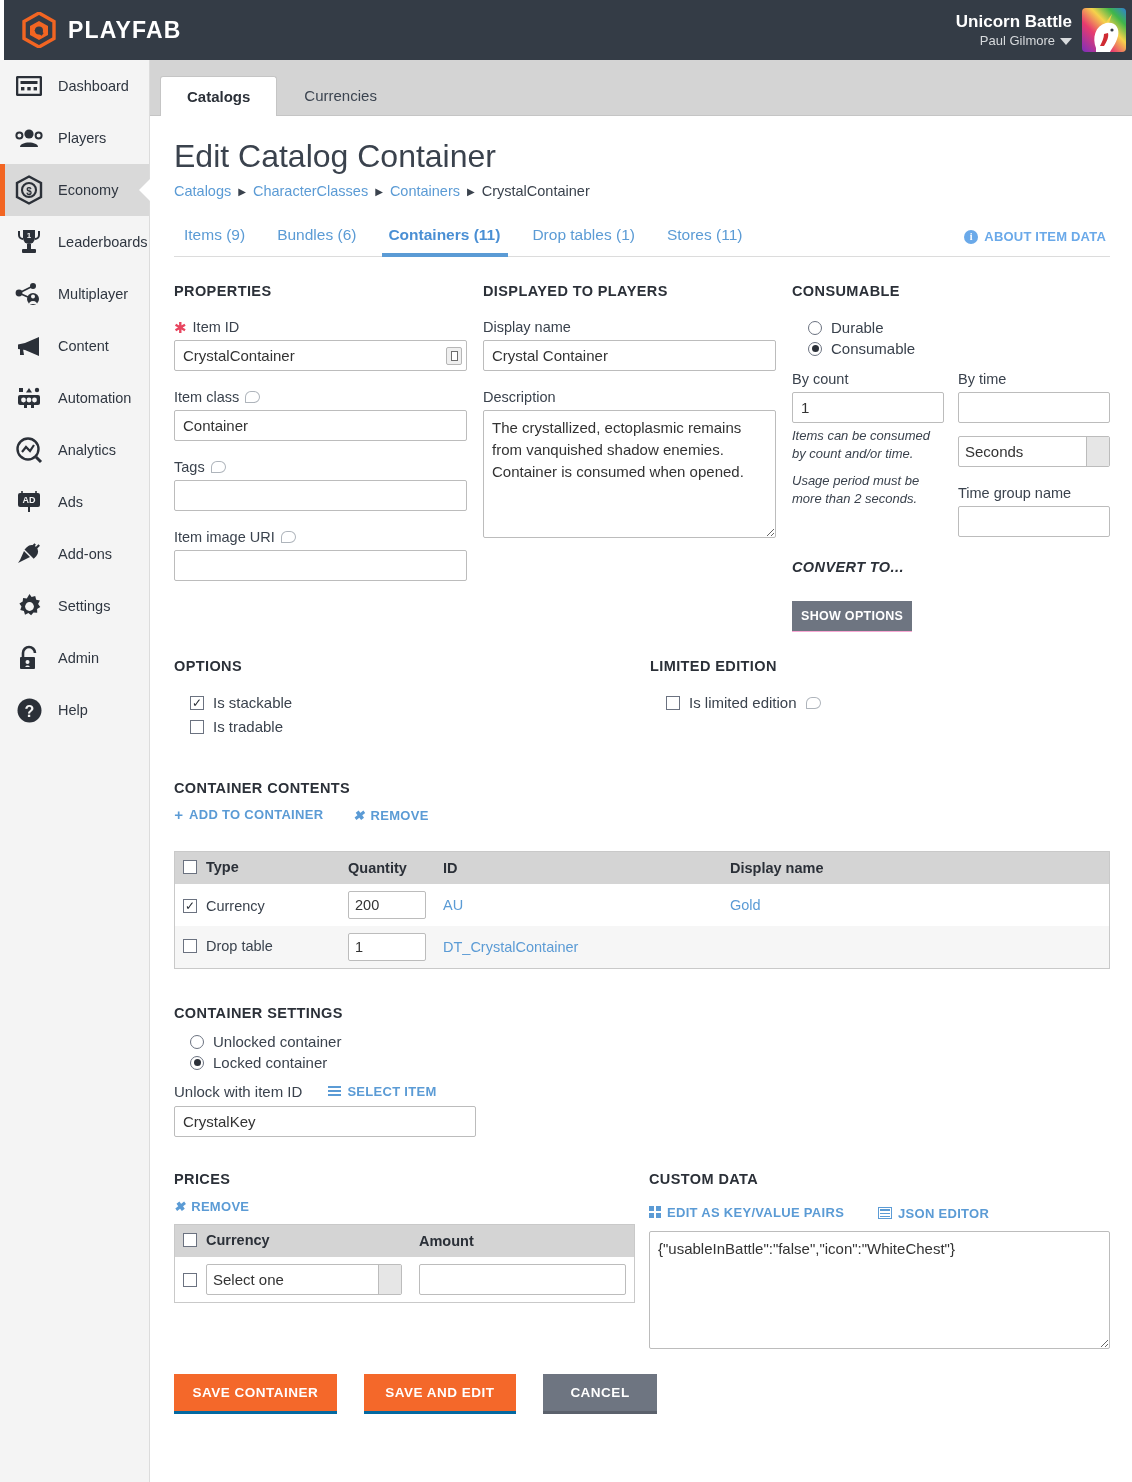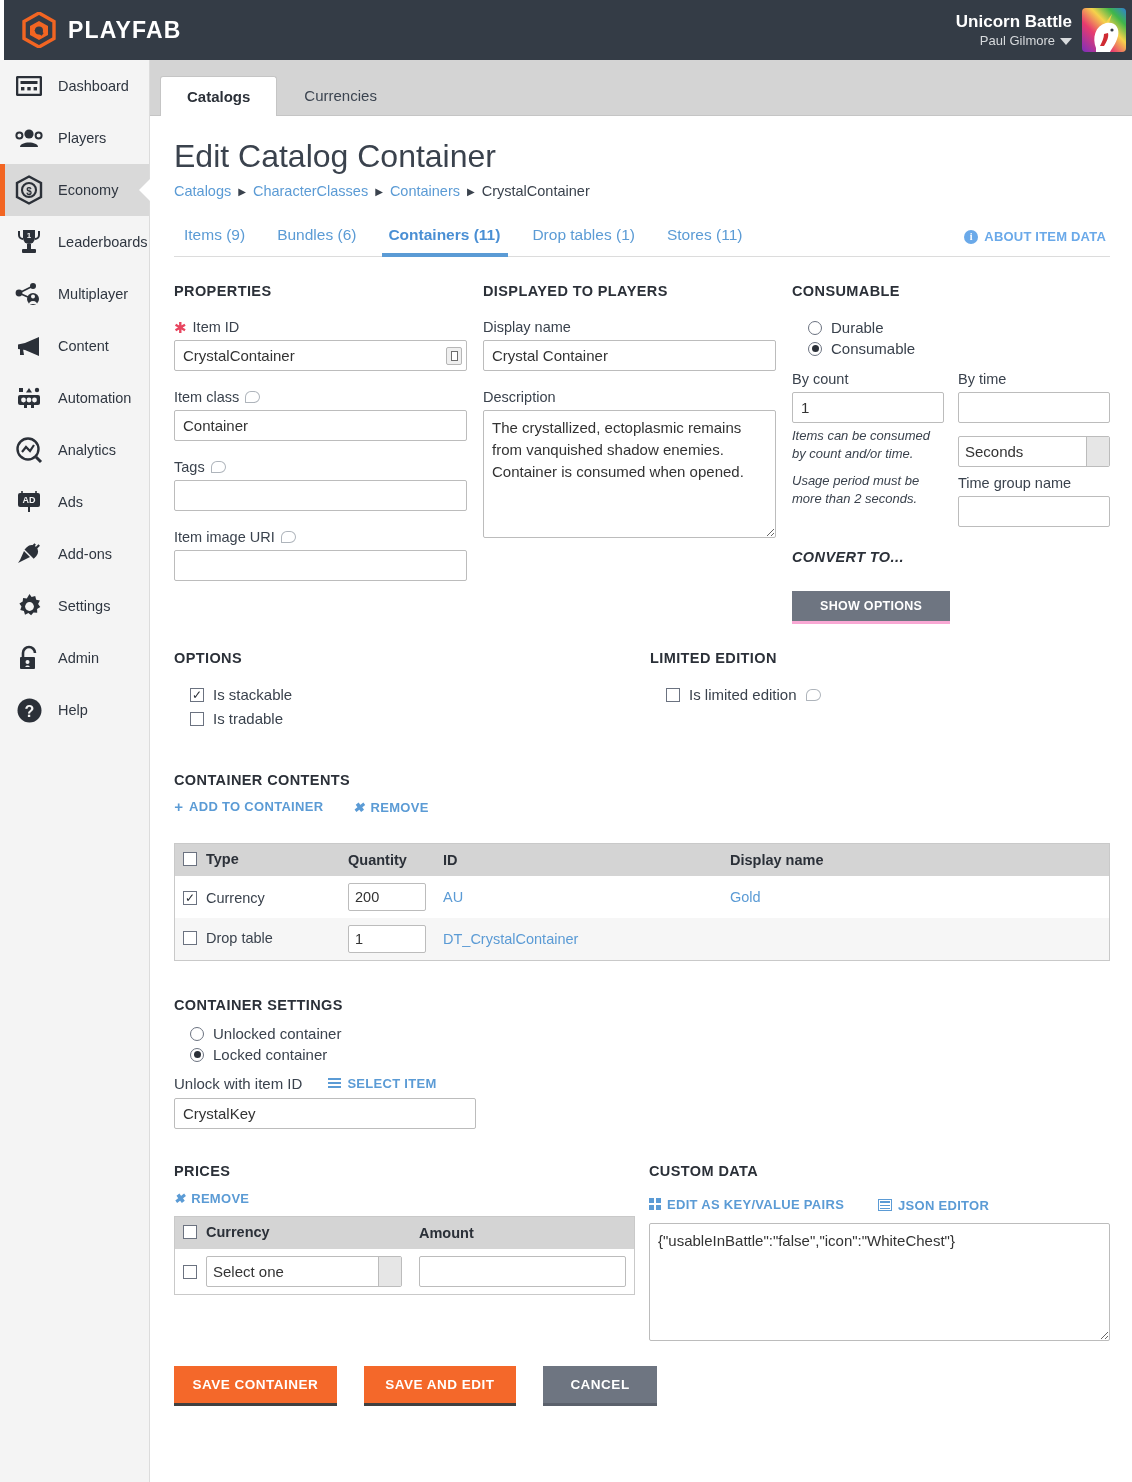--- a/index.html
+++ b/index.html
@@ -157,26 +157,26 @@
   .selwrap:after {
     content:""; position:absolute; right:1px; top:1px; bottom:1px; width:22px;
     background:#e6e6e6; border-left:1px solid #bcbcbc; pointer-events:none;
   }
   .selwrap .chev {
     position:absolute; right:8px; top:50%; transform:translateY(-60%) rotate(45deg);
     width:7px;height:7px;border-right:1.6px solid #6a6a6a;border-bottom:1.6px solid #6a6a6a;
     pointer-events:none;
   }
   .btn-gray {
-    background:#6e7581; color:#fff; border:none; border-bottom:3px solid #f9a8d4;
+    background:#6e7581; color:#fff; border:none; border-bottom:1px solid #f9a8d4;
     font-size:12.5px; font-weight:bold; letter-spacing:.3px;
-    padding:8px 28px; cursor:pointer; font-family:"Liberation Sans", sans-serif;
+    padding:8px 9px; cursor:pointer; font-family:"Liberation Sans", sans-serif;
   }
   .btn-orange {
-    background:#f4682a; color:#fff; border:none; border-bottom:3px solid #404040;
+    background:#f4682a; color:#fff; border:none; border-bottom:3px solid #0369a1;
     font-size:13.5px; font-weight:bold; letter-spacing:.5px;
     padding:11px 16px; cursor:pointer; font-family:"Liberation Sans", sans-serif;
   }
   .btn-slate {
     background:#6e7581; color:#fff; border:none; border-bottom:3px solid #5b616c;
     font-size:13.5px; font-weight:bold; letter-spacing:.5px;
     padding:11px 16px; cursor:pointer; font-family:"Liberation Sans", sans-serif;
   }
   
   .actlink {
@@ -522,21 +522,21 @@
         </div>
         <div style="width:152px;">
           <div class="flabel">By time</div>
           <input class="tin" value="" style="">
           <div class="selwrap" style="margin-top:13px;">
             <select class="sel">
               <option>Seconds</option>
             </select>
             <i class="chev"></i>
           </div>
-          <div class="flabel" style="margin-top:8px;">Time group name</div>
+          <div class="flabel" style="margin-top:18px;">Time group name</div>
           <input class="tin" value="" style="">
         </div>
       </div>
 
       <div style="margin-top:22px;">
         <div class="sect-h" style="margin-bottom:26px;font-style:italic;">CONVERT TO...</div>
         <button class="btn-gray">SHOW OPTIONS</button>
       </div>
     </div>
   </div>

